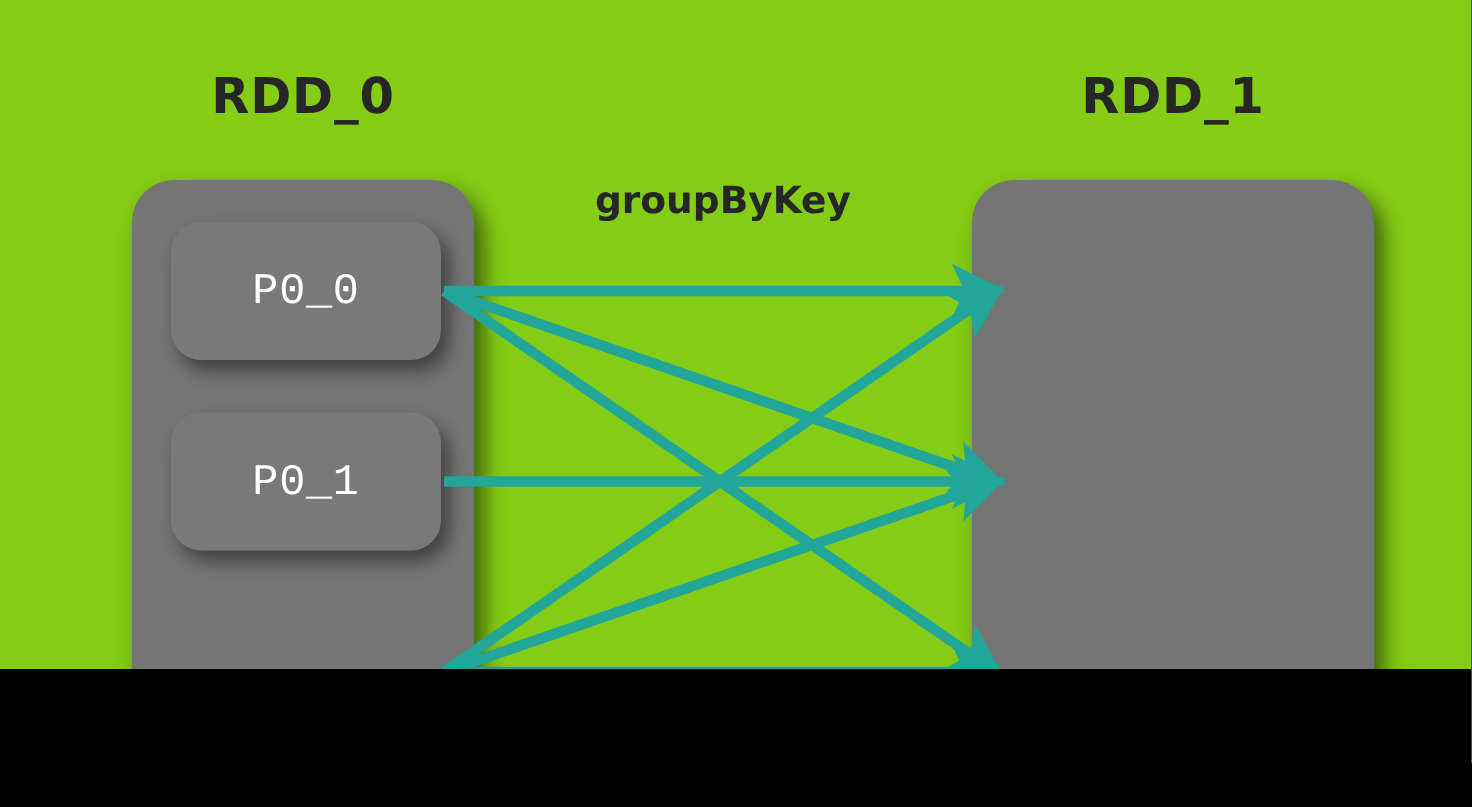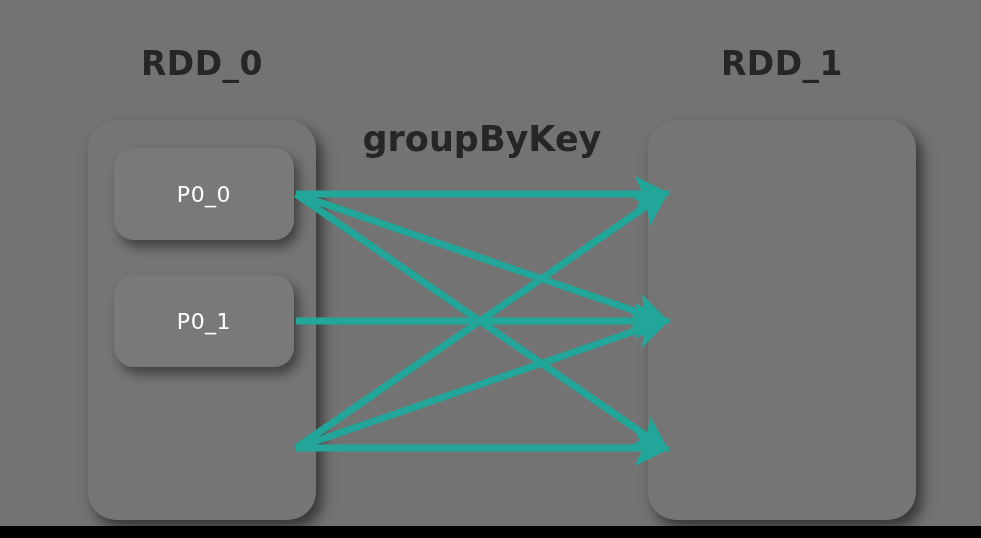--- a/index.html
+++ b/index.html
@@ -3,22 +3,22 @@
 <meta charset="utf-8">
 <style>
   html, body {
     margin: 0;
     padding: 0;
     background: #000000;
   }
   #stage {
     position: relative;
     width: 981px;
-    height: 526px;
-    background: #737373;
+    height: 446px;
+    background: #84cc16;
     overflow: hidden;
     font-family: "DejaVu Sans", "Liberation Sans", sans-serif;
   }
 
   
   .rdd-title {
     position: absolute;
     color: #262626;
     font-size: 33px;
     font-weight: 700;
@@ -30,21 +30,21 @@
   #title-rdd1 { left: 648px; top: 44px; width: 268px; text-align: center; }
 
   
   #op-label {
     position: absolute;
     left: 316px;
     top: 119px;
     width: 332px;
     text-align: center;
     color: #262626;
-    font-size: 35px;
+    font-size: 25px;
     font-weight: 700;
     white-space: nowrap;
     user-select: none;
   }
 
   
   .rdd-container {
     position: absolute;
     background: #757575;
     border-radius: 28px;
@@ -56,24 +56,25 @@
   
   .partition {
     position: absolute;
     background: #797979;
     border-radius: 20px;
     box-shadow: 5px 7px 12px rgba(0,0,0,0.45);
     display: flex;
     align-items: center;
     justify-content: center;
     color: #ffffff;
-    font-size: 22px;
+    font-size: 29px;
     font-weight: 400;
     letter-spacing: 0.5px;
     user-select: none;
+    font-family: Liberation Mono, monospace;
   }
   
   #part-p0-0 { left: 114px; top: 148px; width: 180px; height: 92px; }
   #part-p0-1 { left: 114px; top: 275px; width: 180px; height: 92px; }
   #part-p0-2 { left: 114px; top: 402px; width: 180px; height: 92px; }
   
   #part-p1-0 { left: 672px; top: 148px; width: 218px; height: 92px; }
   #part-p1-1 { left: 672px; top: 275px; width: 218px; height: 92px; }
   #part-p1-2 { left: 672px; top: 402px; width: 218px; height: 92px; }
 

